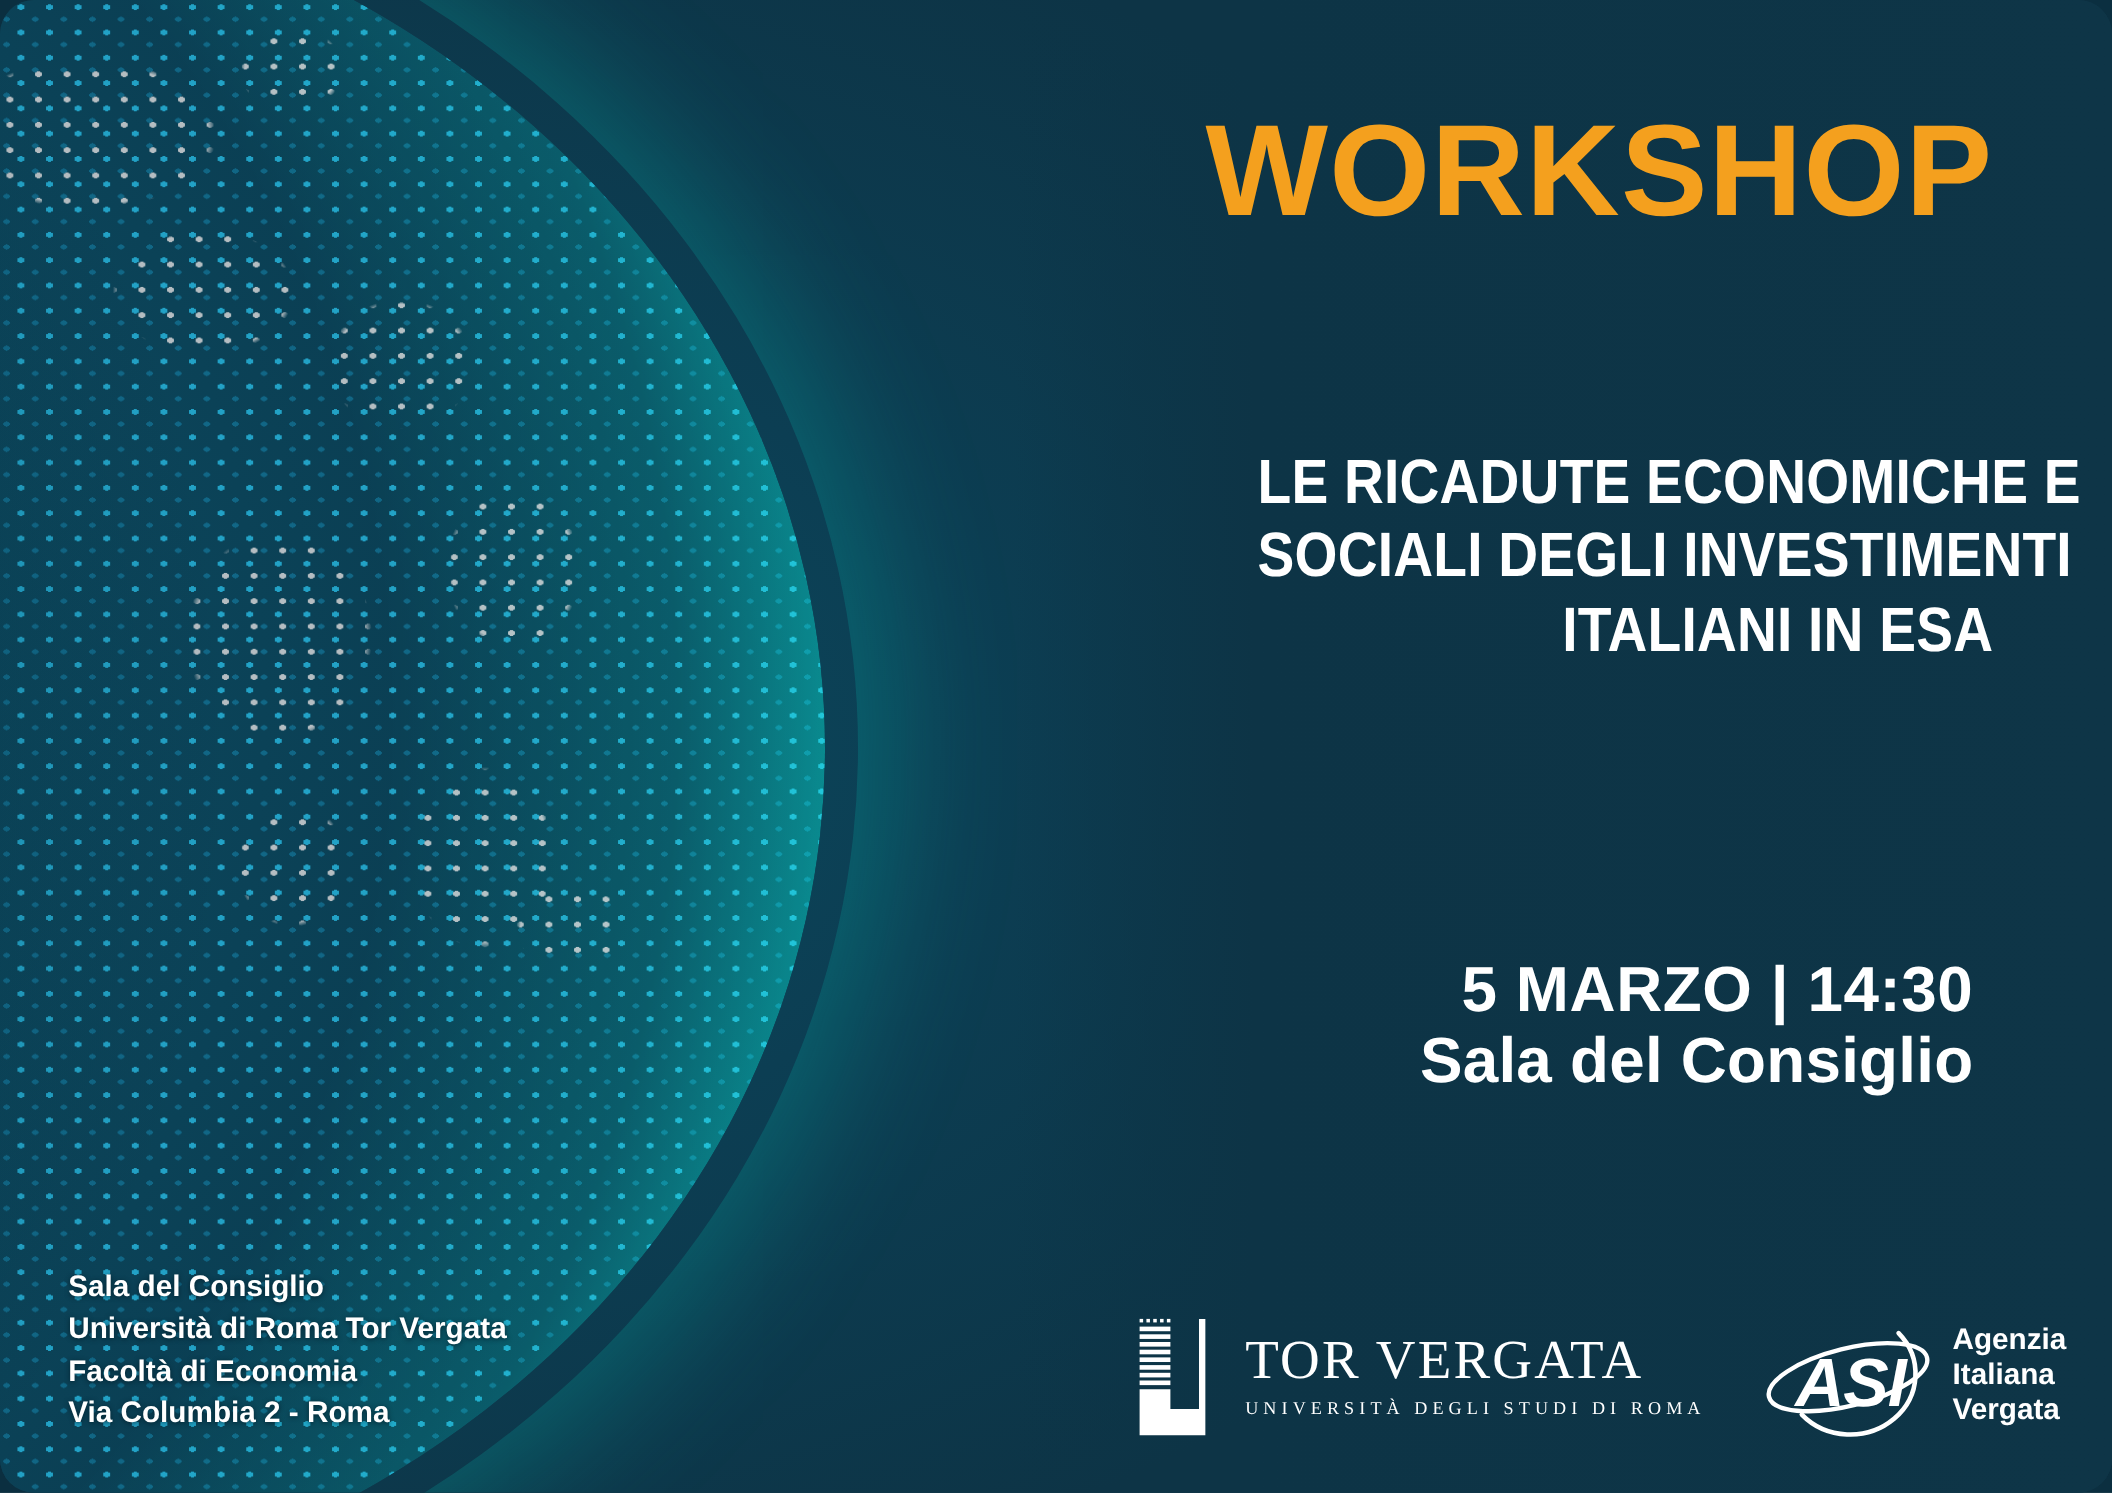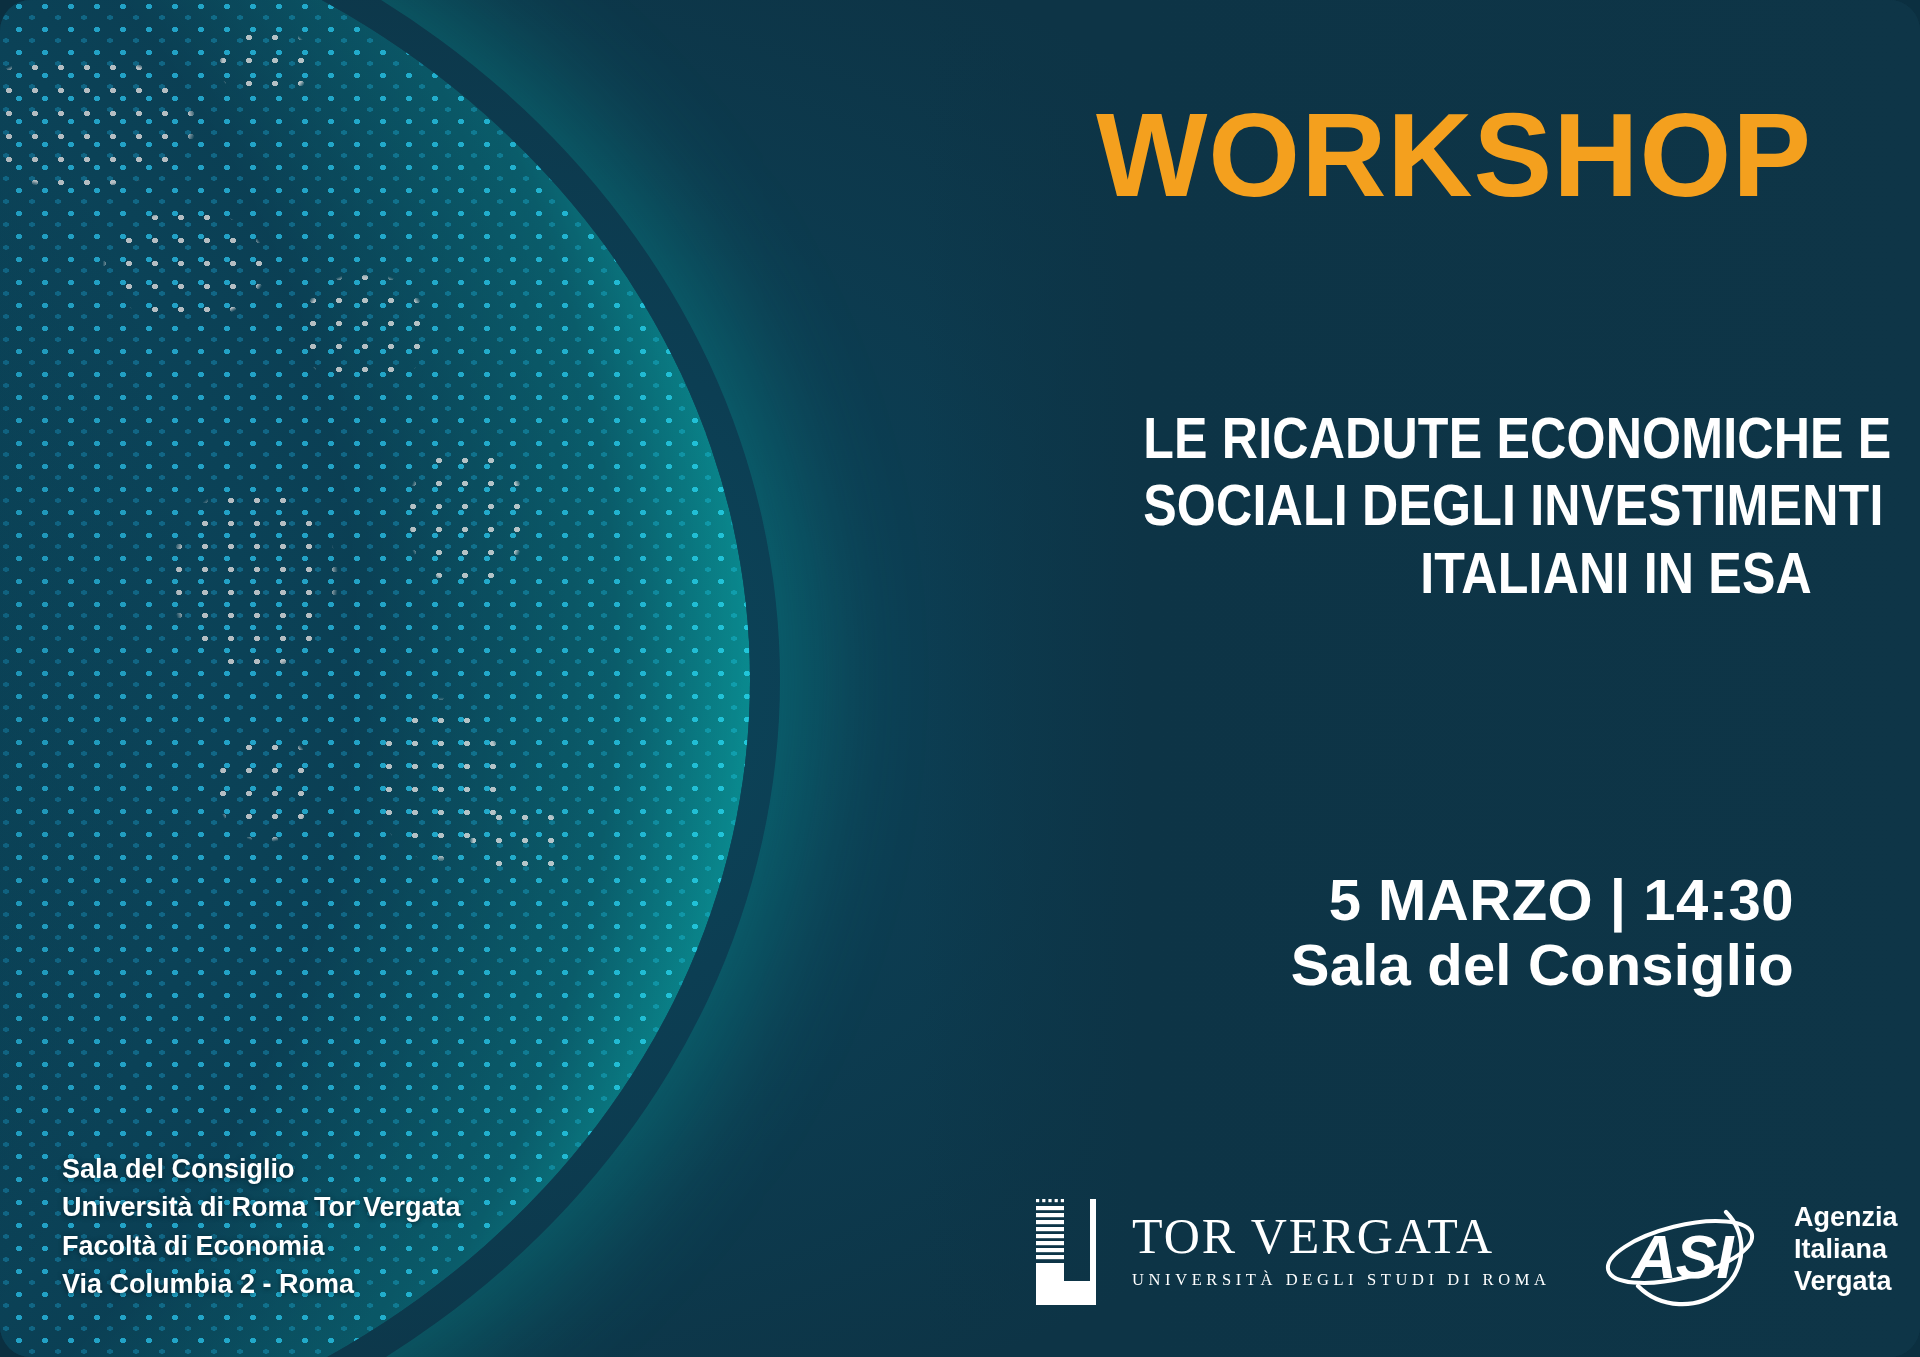--- a/index.html
+++ b/index.html
@@ -205,21 +205,21 @@
     white-space: nowrap;
   }
 
   
   .asi-logo {
     position: absolute;
     left: 1594px;
     top: 1190px;
     display: flex;
     align-items: center;
-    gap: 20px;
+    gap: 1px;
   }
   .asi-mark { width: 180px; height: 120px; display: block; }
   .asi-text {
     display: flex;
     flex-direction: column;
     color: #ffffff;
     font-size: 27px;
     font-weight: 700;
     line-height: 1.18;
   }

